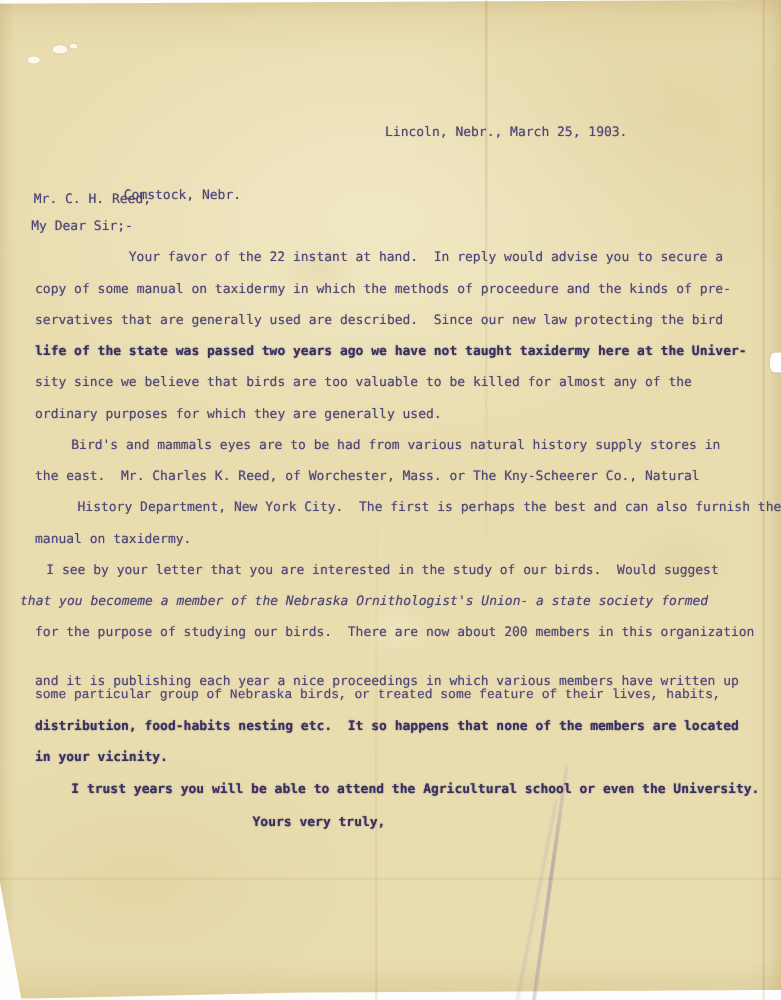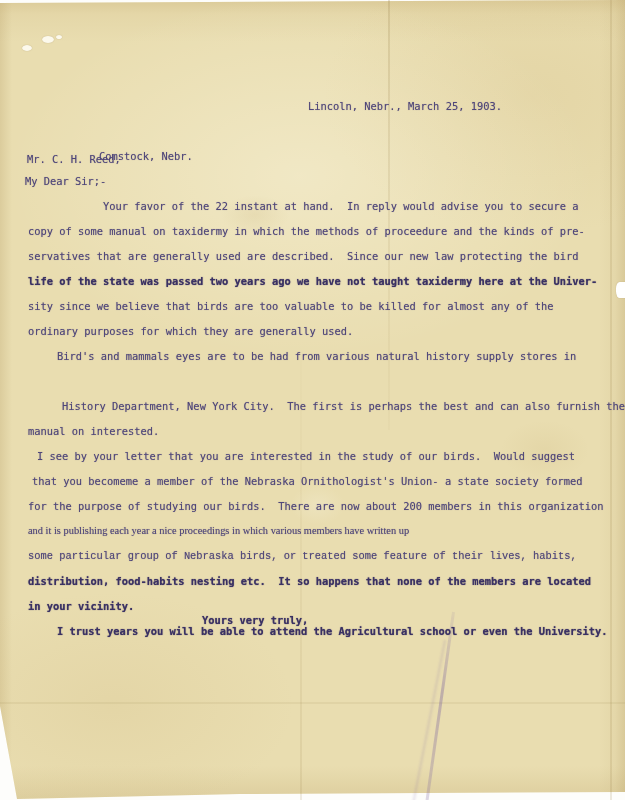--- a/index.html
+++ b/index.html
@@ -99,25 +99,26 @@
       <div class="line" style="left: 27px; top: 125px; margin-top: 28px;">Mr. C. H. Reed,</div>
       <div class="line" style="left: 63px; top: 150px; margin-left: 36px;">Comstock, Nebr.</div>
       <div class="line" style="left: 25px; top: 175px;">My Dear Sir;-</div>
       <div class="line" style="left: 103px; top: 200px;">Your favor of the 22 instant at hand.  In reply would advise you to secure a</div>
       <div class="line" style="left: 28px; top: 225px;">copy of some manual on taxidermy in which the methods of proceedure and the kinds of pre-</div>
       <div class="line" style="left: 28px; top: 250px;">servatives that are generally used are described.  Since our new law protecting the bird</div>
       <div class="line" style="left: 28px; top: 300px;">sity since we believe that birds are too valuable to be killed for almost any of the</div>
       <div class="line dark" style="left: 28px; top: 275px;">life of the state was passed two years ago we have not taught taxidermy here at the Univer-</div>
       <div class="line" style="left: 28px; top: 325px;">ordinary purposes for which they are generally used.</div>
       <div class="line" style="left: 57px; top: 350px;">Bird's and mammals eyes are to be had from various natural history supply stores in</div>
+      <div class="line" style="left: 28px; top: 375px;">the east.  Mr. Charles K. Reed, of Worchester, Mass. or The Kny-Scheerer Co., Natural</div>
       <div class="line" style="left: 28px; top: 400px; margin-left: 34px;">History Department, New York City.  The first is perhaps the best and can also furnish the</div>
-      <div class="line" style="left: 28px; top: 425px;">manual on interested.</div>
+      <div class="line" style="left: 28px; top: 425px;">manual on taxidermy.</div>
       <div class="line" style="left: 37px; top: 450px;">I see by your letter that you are interested in the study of our birds.  Would suggest</div>
-      <div class="line" style="left: 32px; top: 475px;">that you becomeme a member of the Nebraska Ornithologist's Union- a state society formed</div>
+      <div class="line" style="left: 16px; top: 475px; font-style: italic;">that you becomeme a member of the Nebraska Ornithologist's Union- a state society formed</div>
       <div class="line" style="left: 28px; top: 500px;">for the purpose of studying our birds.  There are now about 200 members in this organization</div>
-      <div class="line" style="left: 28px; top: 525px; font-family: Liberation Serif, serif;">and it is publishing each year a nice proceedings in which various members have written up</div>
+      <div class="line" style="left: 28px; top: 539px;">and it is publishing each year a nice proceedings in which various members have written up</div>
       <div class="line" style="left: 28px; top: 550px; font-family: Liberation Mono, monospace;">some particular group of Nebraska birds, or treated some feature of their lives, habits,</div>
       <div class="line dark" style="left: 28px; top: 575px;">distribution, food-habits nesting etc.  It so happens that none of the members are located</div>
       <div class="line dark" style="left: 28px; top: 600px;">in your vicinity.</div>
       <div class="line dark" style="left: 57px; top: 625px;">I trust years you will be able to attend the Agricultural school or even the University.</div>
-      <div class="line dark" style="left: 202px; top: 614px;">Yours very truly,</div>
+      <div class="line dark" style="left: 202px; top: 652px;">Yours very truly,</div>
     </div>
 </div>
 
 </body></html>

